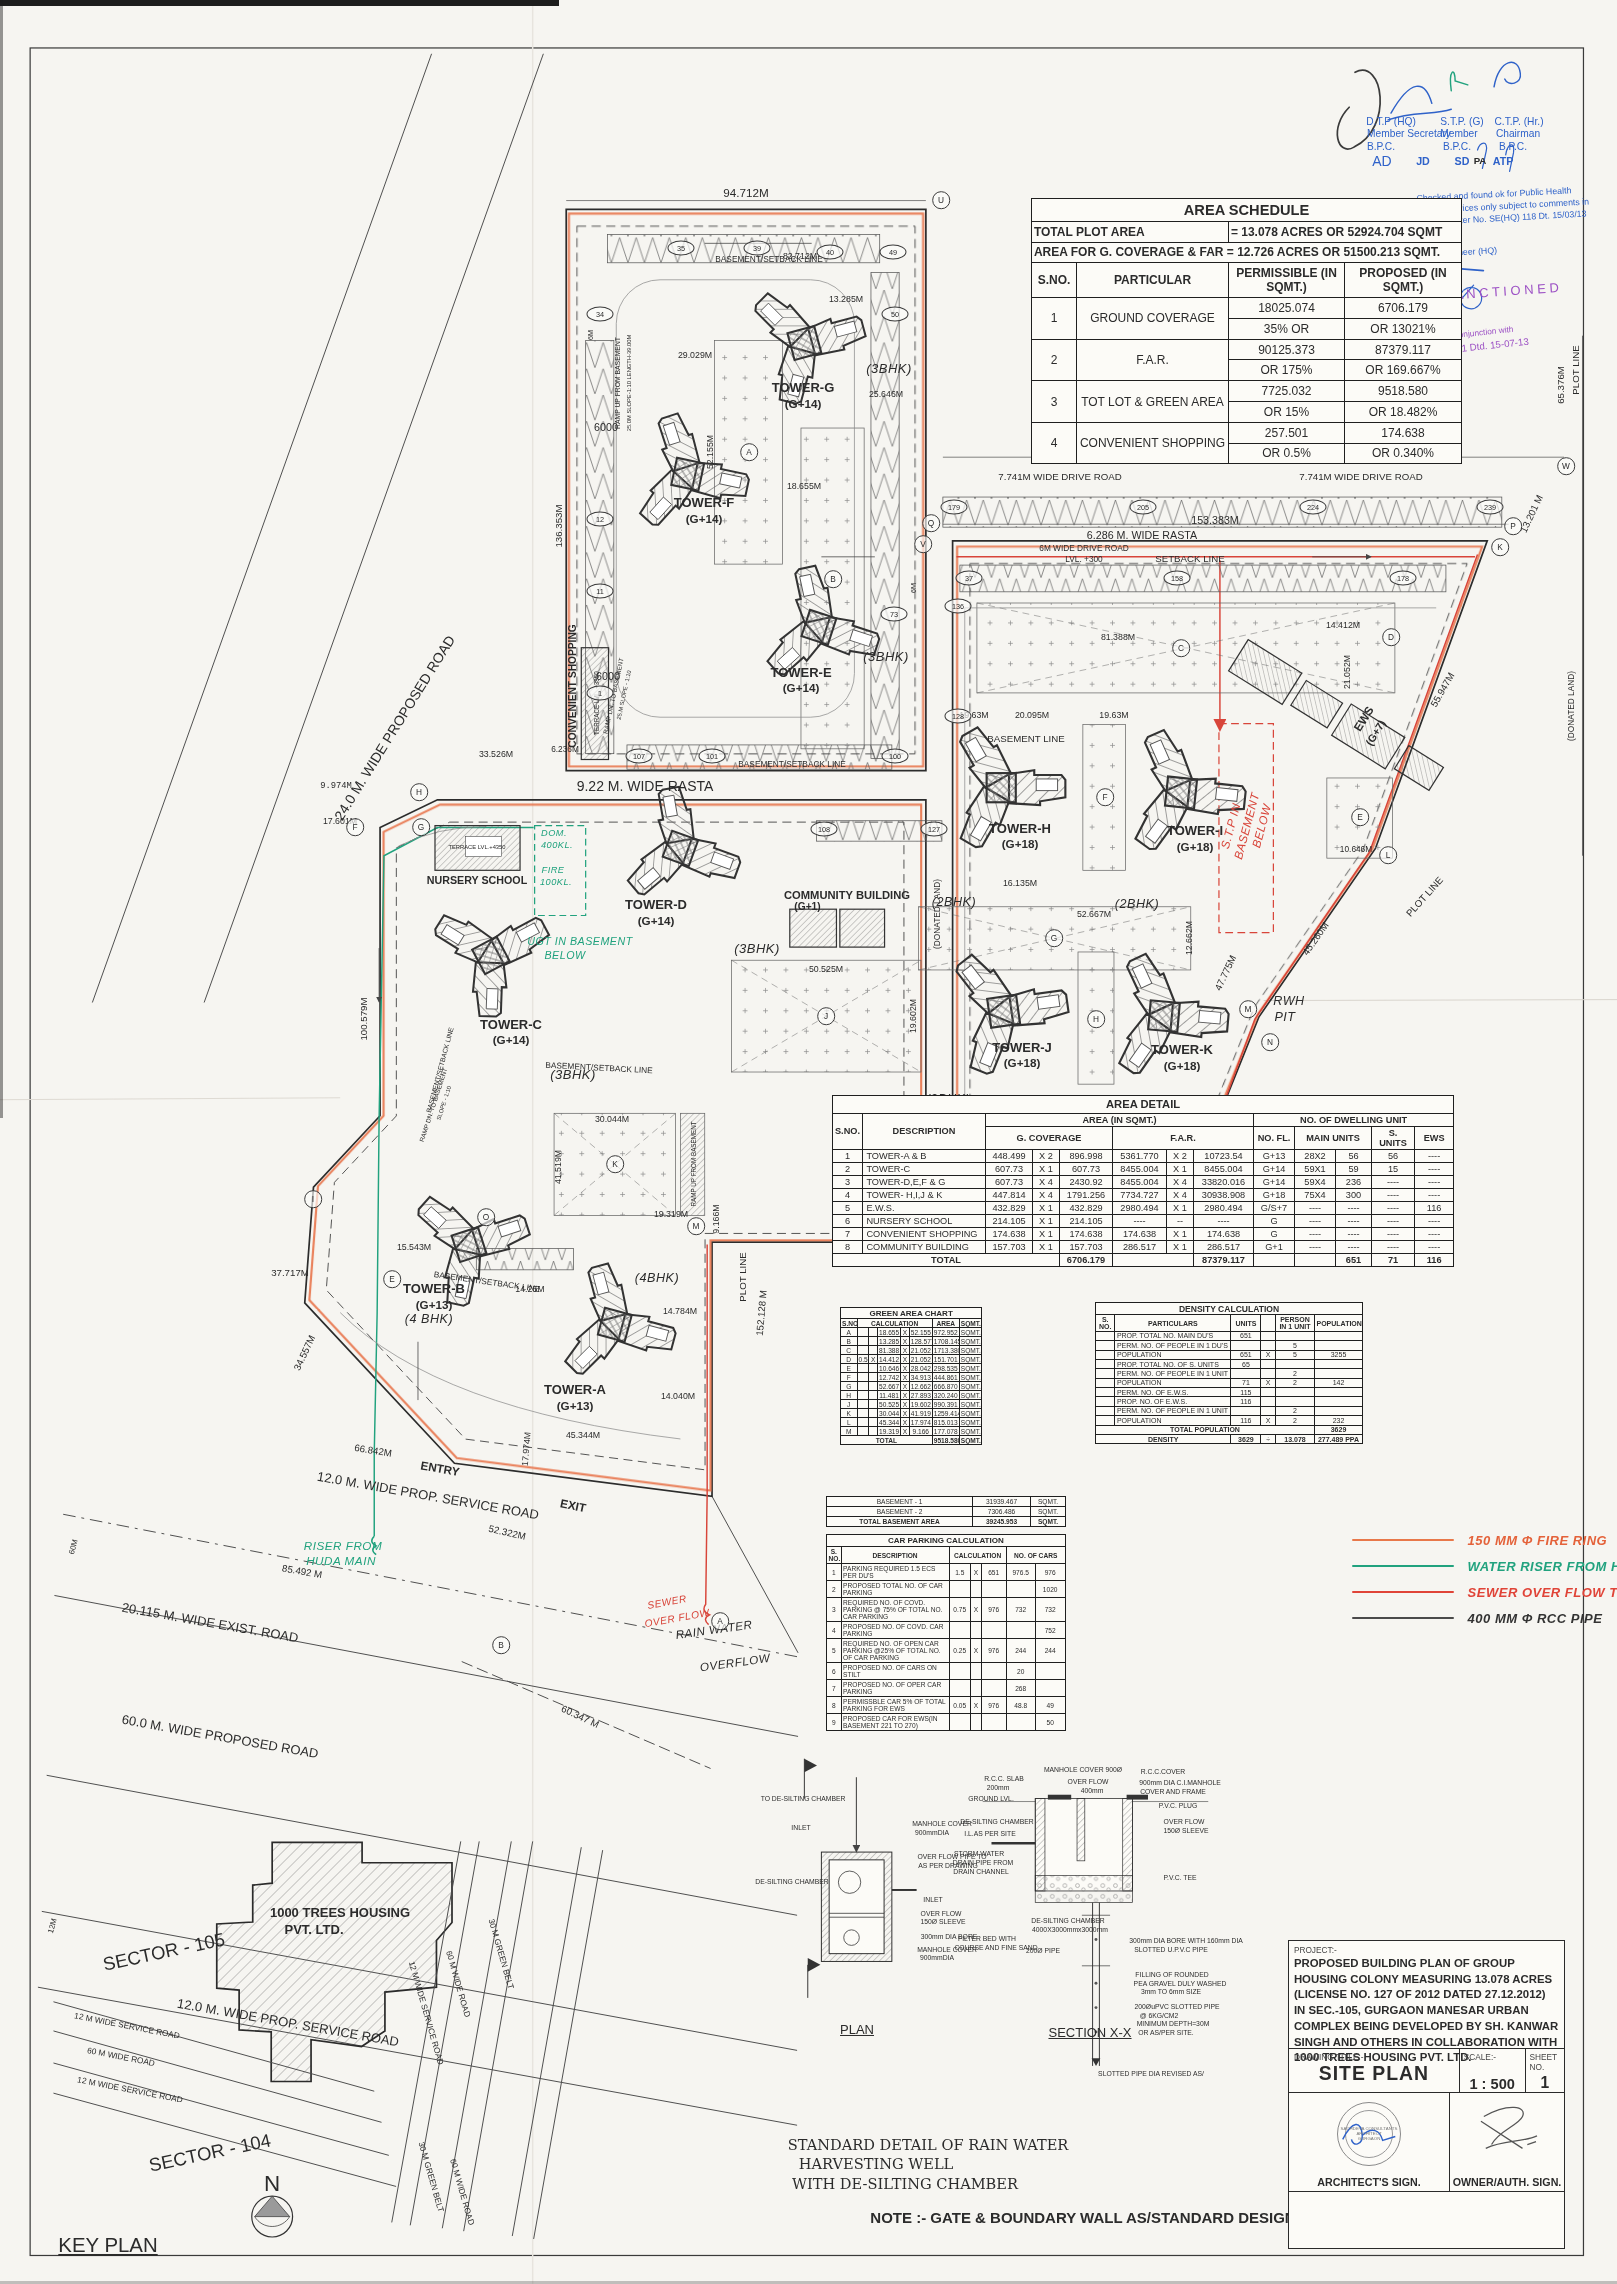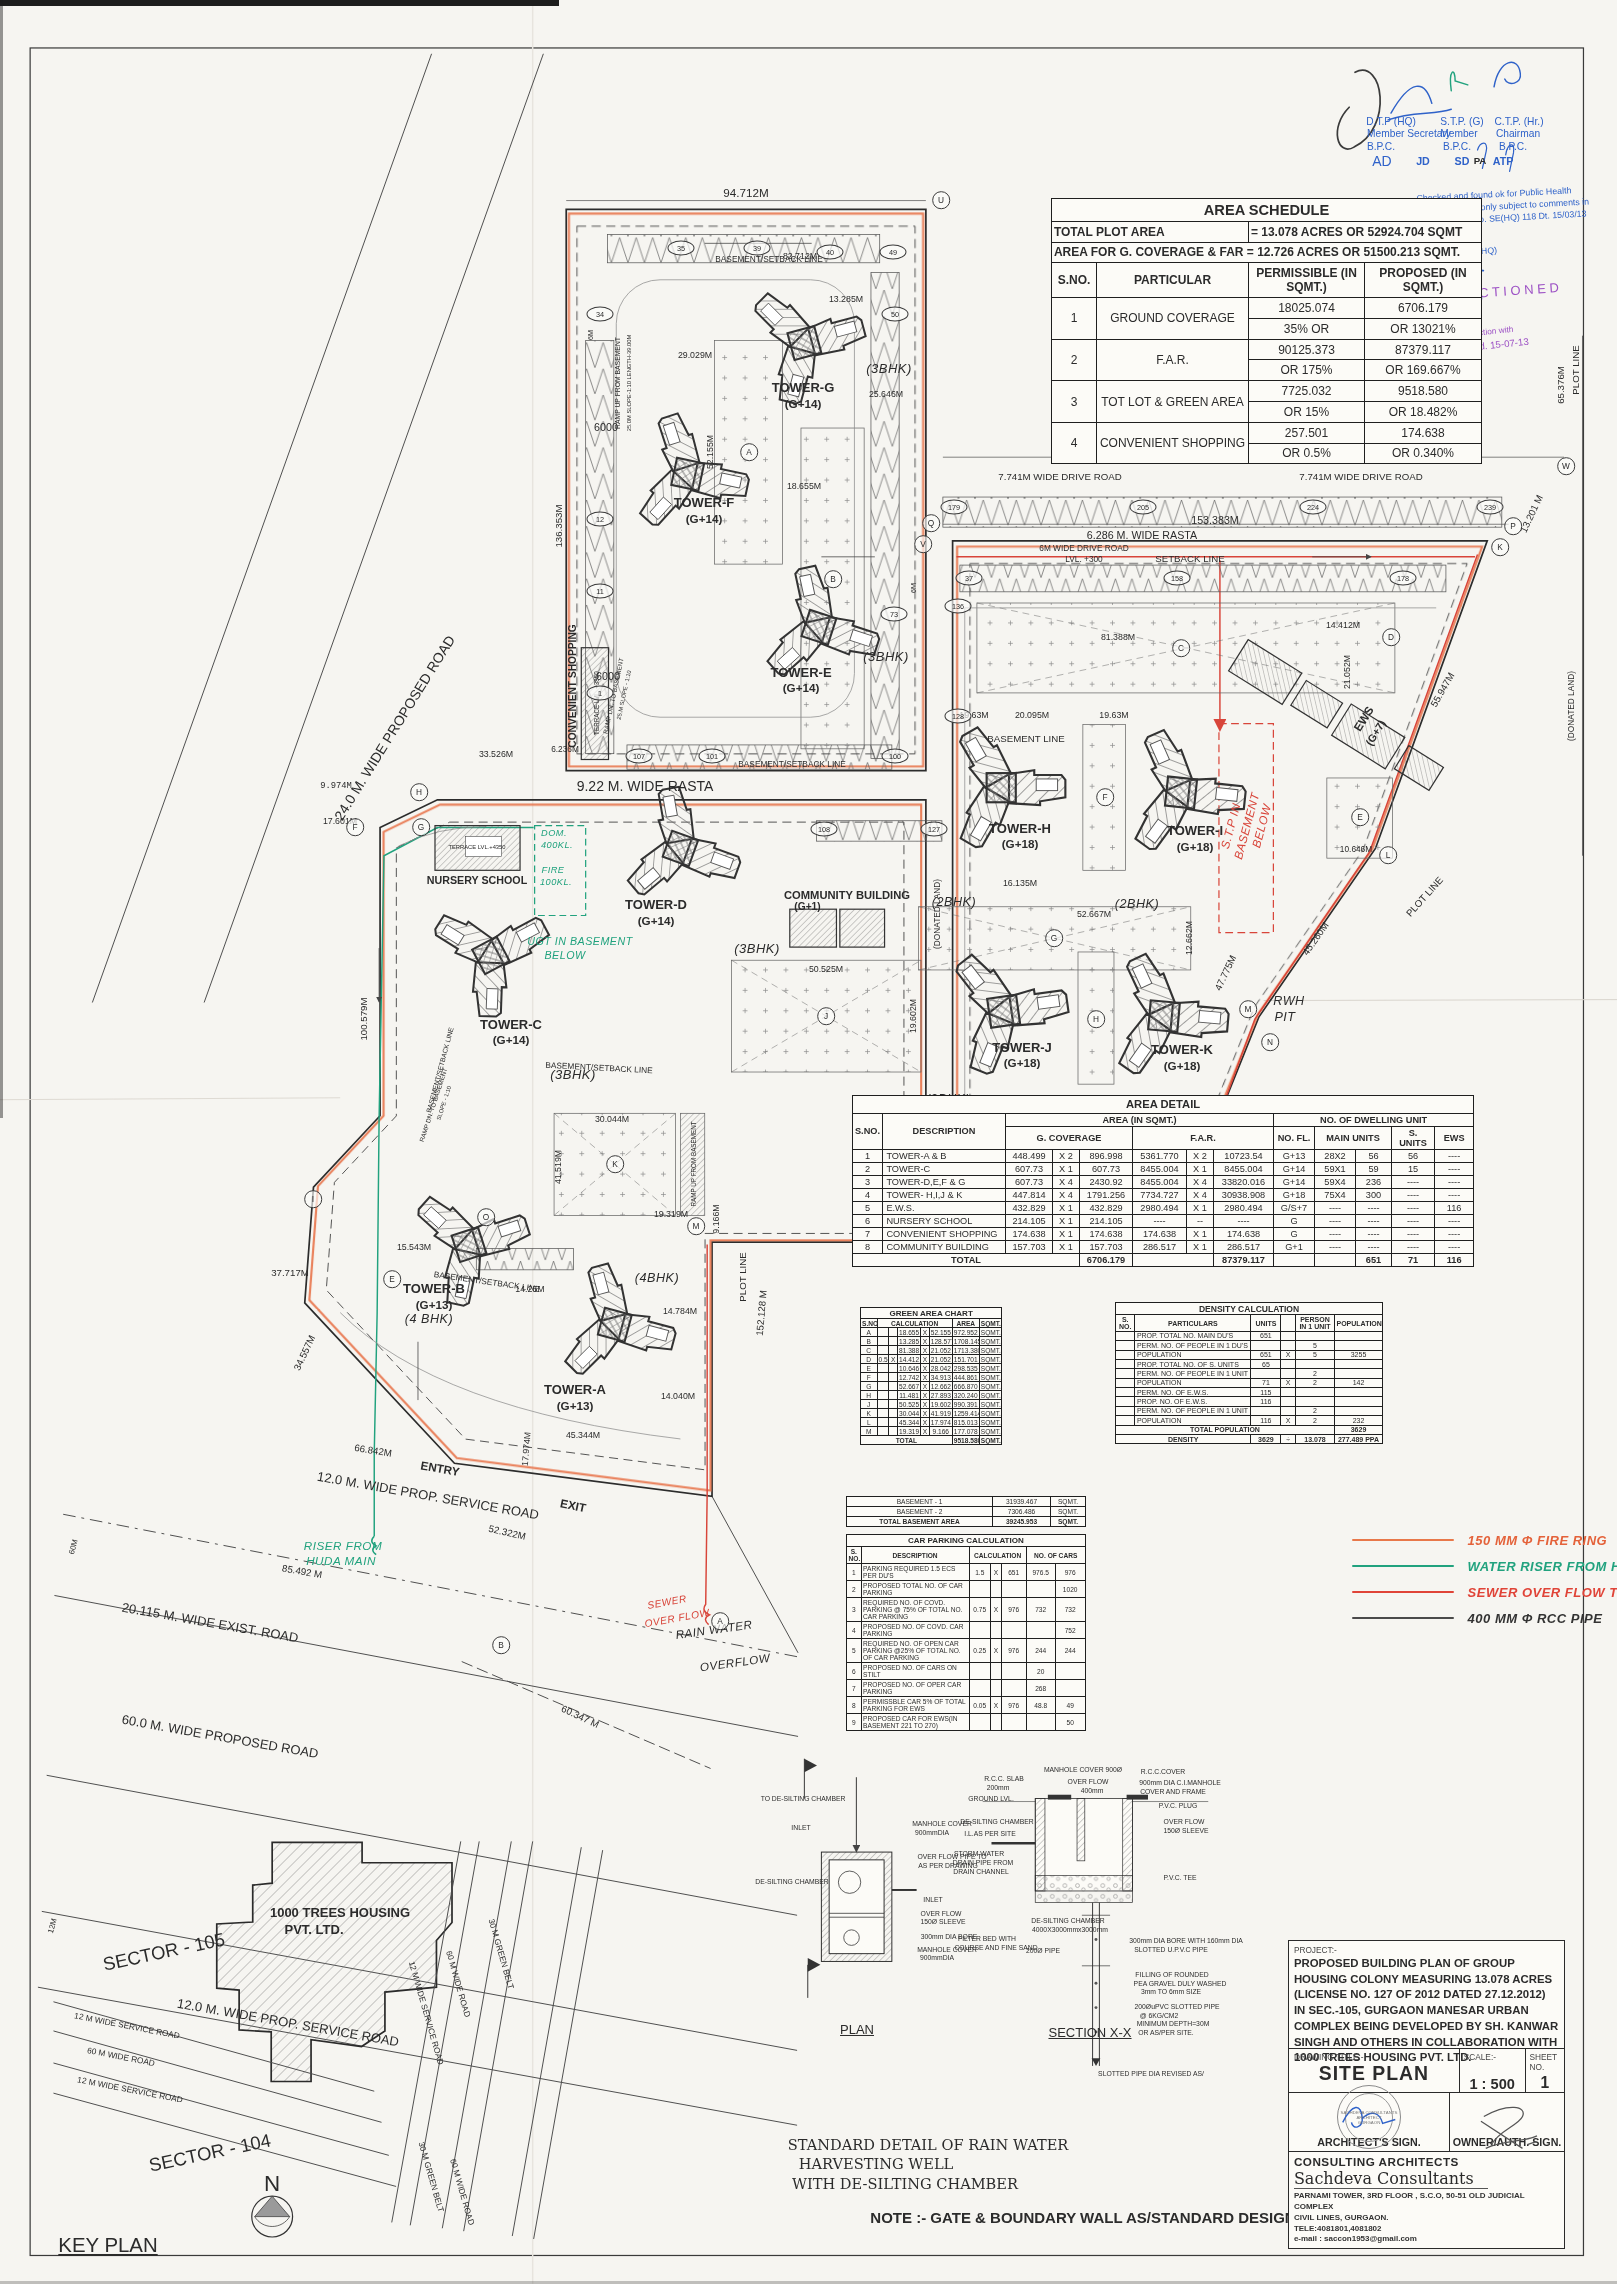--- a/index.html
+++ b/index.html
@@ -6,21 +6,21 @@
   body{width:1617px;height:2284px;position:relative;background:#f6f5f1;
        font-family:"Liberation Sans",sans-serif;color:#2b2b2b;overflow:hidden;}
   #plan-svg{position:absolute;left:0;top:0;}
   .layer{position:absolute;left:0;top:0;width:1617px;height:2284px;pointer-events:none;}
   .lbl{position:absolute;white-space:nowrap;line-height:1.08;font-size:9.7px;}
   .hand{font-style:italic;letter-spacing:0.5px;}
   .mkr{position:absolute;border:1px solid #3a3a3a;border-radius:50%;
        display:flex;align-items:center;justify-content:center;
        background:rgba(252,252,250,.65);transform:translate(-50%,-50%);
        font-size:8.3px;font-family:"Liberation Sans",sans-serif;color:#2b2b2b;}
-  .tblwrap{position:absolute;margin-left:20px;}
+  .tblwrap{position:absolute;}
   table.t{border-collapse:collapse;background:#fcfbf7;table-layout:fixed;width:100%;}
   .t td{border:1px solid #1f1f1f;text-align:center;vertical-align:middle;padding:1px 1.9px;
         overflow:hidden;}
   .t thead td{font-weight:bold;}
   .t .tt{font-weight:bold;font-size:1.22em;padding:2.4px 1px;}
   .t .lf{text-align:left;padding-left:3.4px;}
   .t .b{font-weight:bold;}
   #area-schedule table{font-size:12px;}
   #area-schedule td{padding:2.9px 1.9px;}
   #area-detail table{font-size:9.2px;}
@@ -1303,26 +1303,18 @@
       </div>
       <div class="tb-sig-lab">ARCHITECT'S SIGN.</div>
     </div>
     <div class="tb-sig owner">
       <svg width="88" height="58" style="position:absolute;left:13.6px;top:9.7px;" viewBox="0 0 180 120">
         <path d="M40,30 C90,2 130,8 120,30 C112,48 70,60 56,88 M34,40 L120,96 M44,96 C80,78 120,84 150,70 M130,88 l18,-6" fill="none" stroke="#555" stroke-width="2.6"></path>
       </svg>
       <div class="tb-sig-lab">OWNER/AUTH. SIGN.</div>
     </div>
   </div>
-  <div class="tb-arch">
-    <div class="tb-consult">CONSULTING ARCHITECTS</div>
-    <div class="tb-firm">Sachdeva Consultants</div>
-    <div class="tb-addr">PARNAMI TOWER, 3RD FLOOR , S.C.O, 50-51 OLD JUDICIAL COMPLEX</div>
-    <div class="tb-addr">CIVIL LINES, GURGAON.</div>
-    <div class="tb-addr">TELE:4081801,4081802</div>
-    <div class="tb-addr">e-mail : saccon1953@gmail.com</div>
-  </div>
 </div>
 
 <div class="scan" style="left:0;top:0;width:559px;height:5.8px;"></div>
 <div class="scan" style="left:0;top:0;width:3.4px;height:1118px;opacity:.45;"></div>
 <div class="scan" style="left:0;top:2281px;width:1617px;height:2.9px;opacity:.25;"></div>
 
 
 </body></html>

